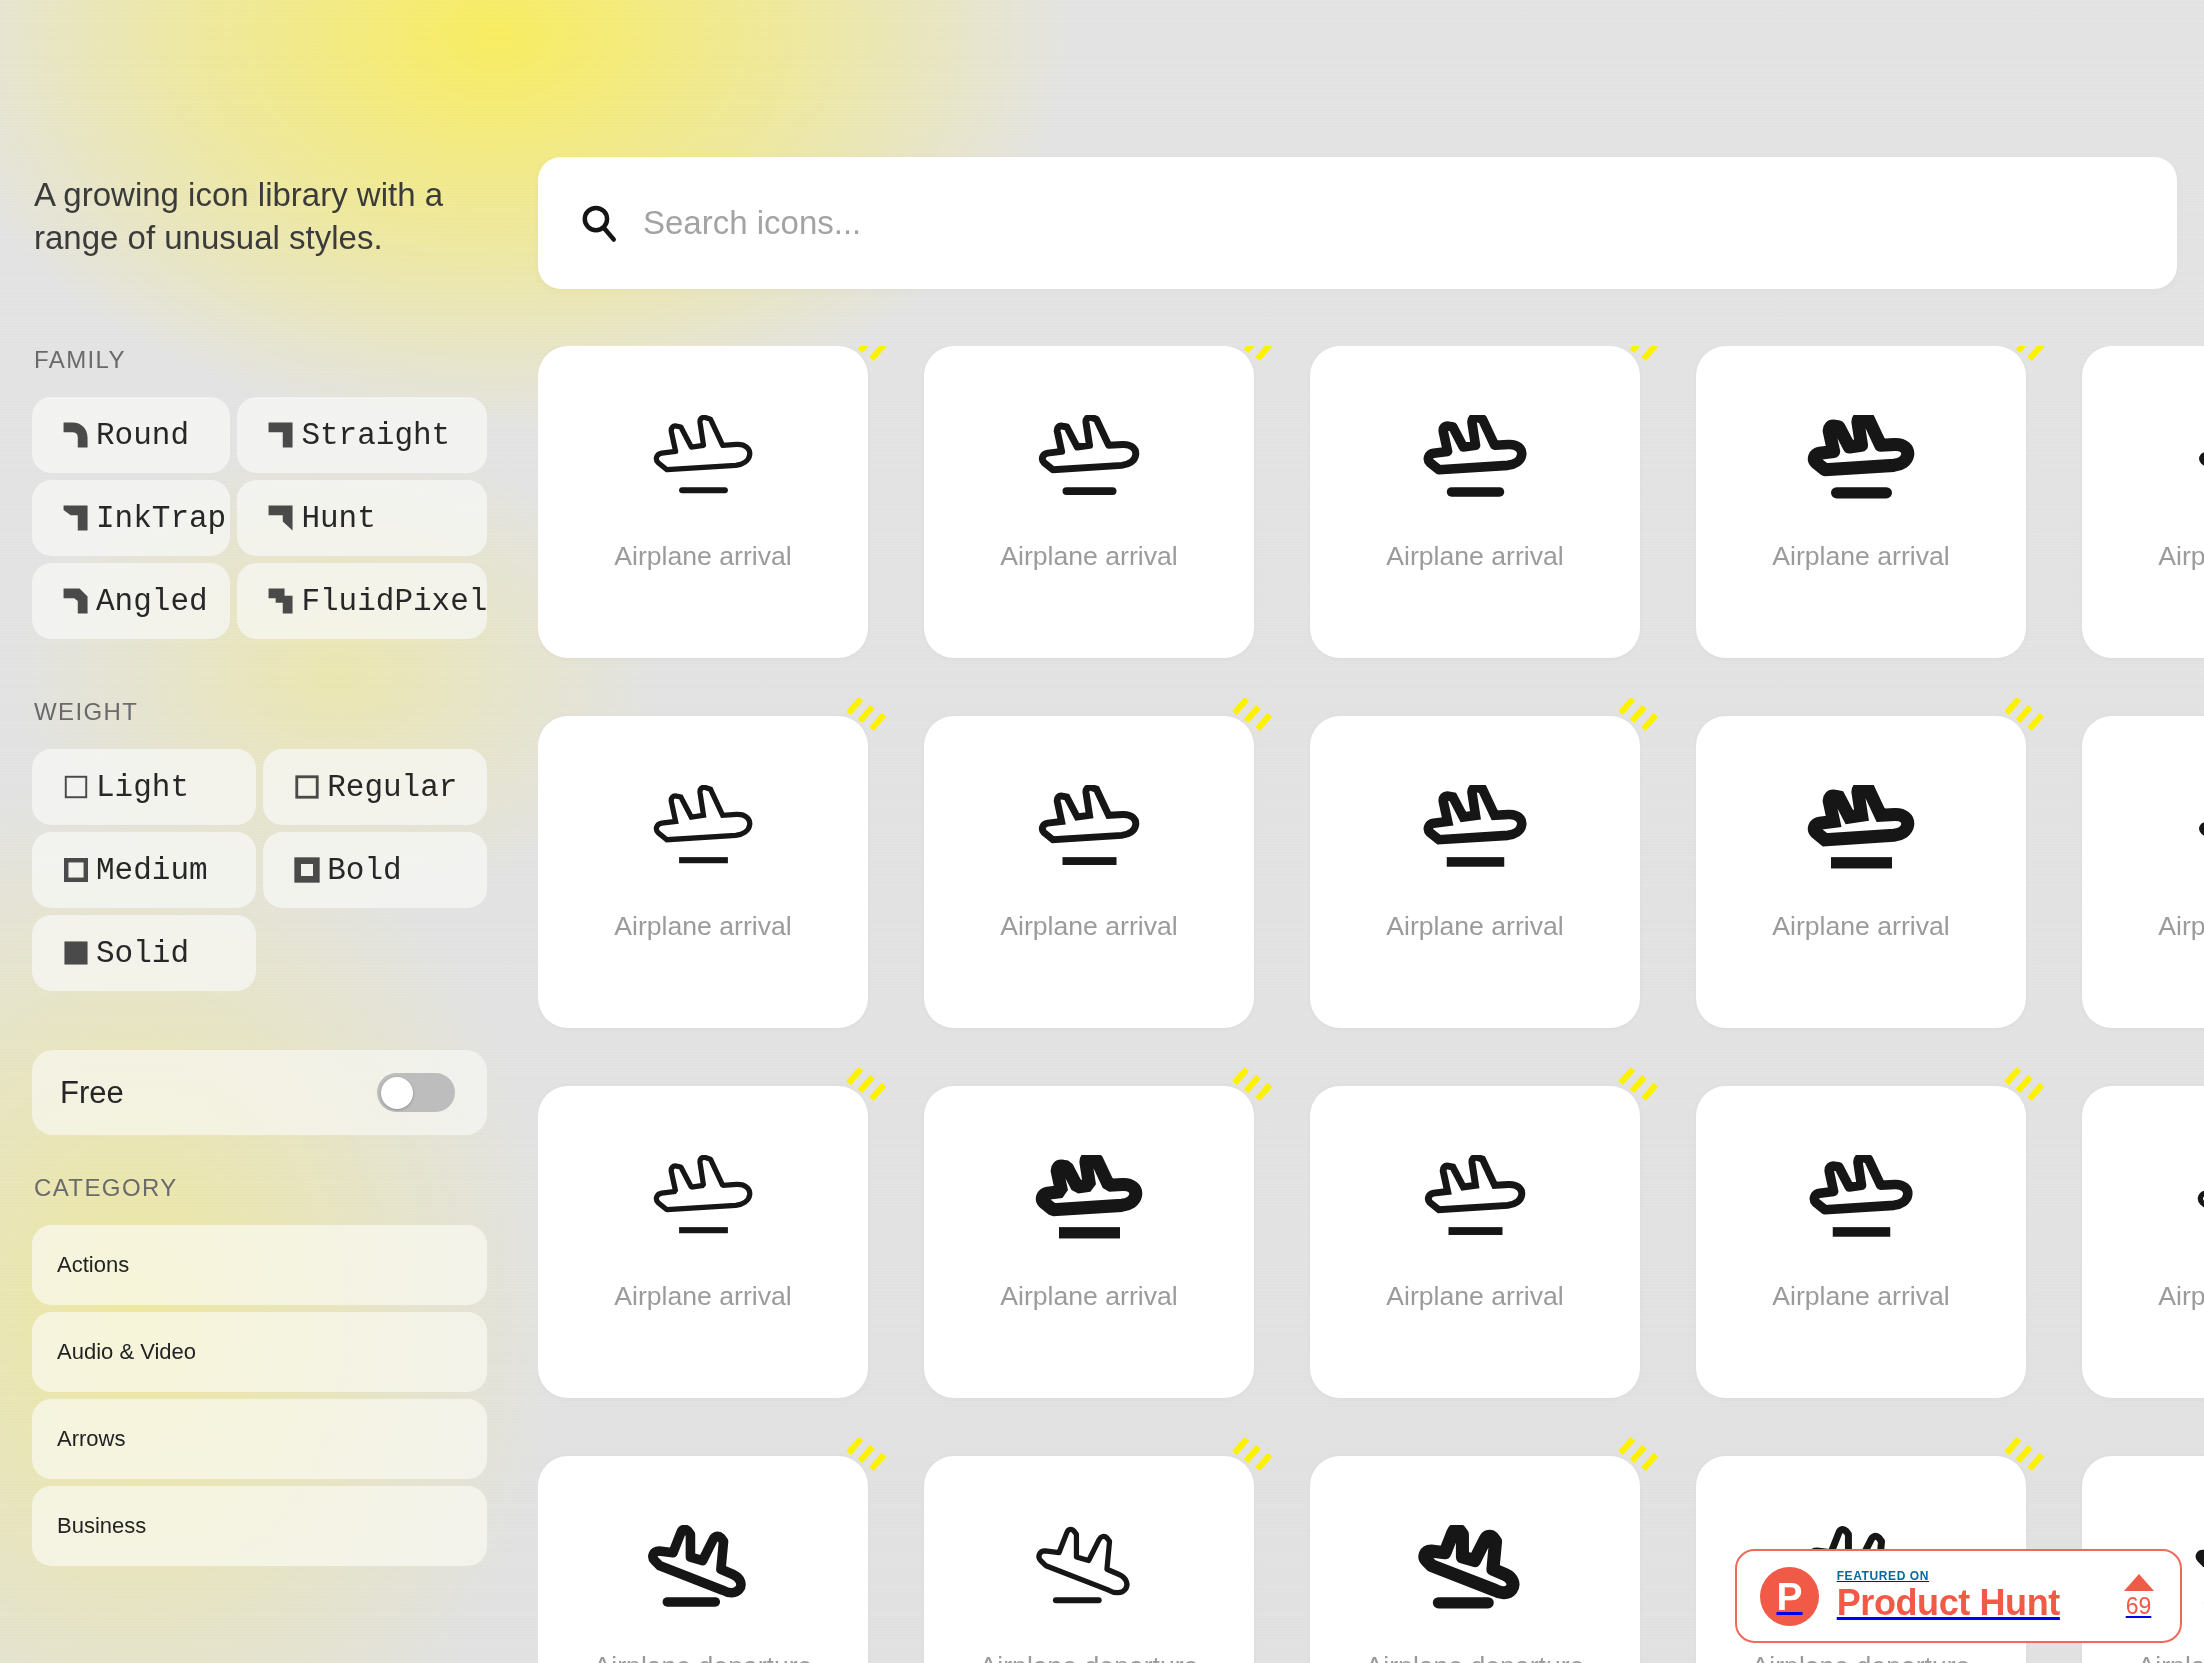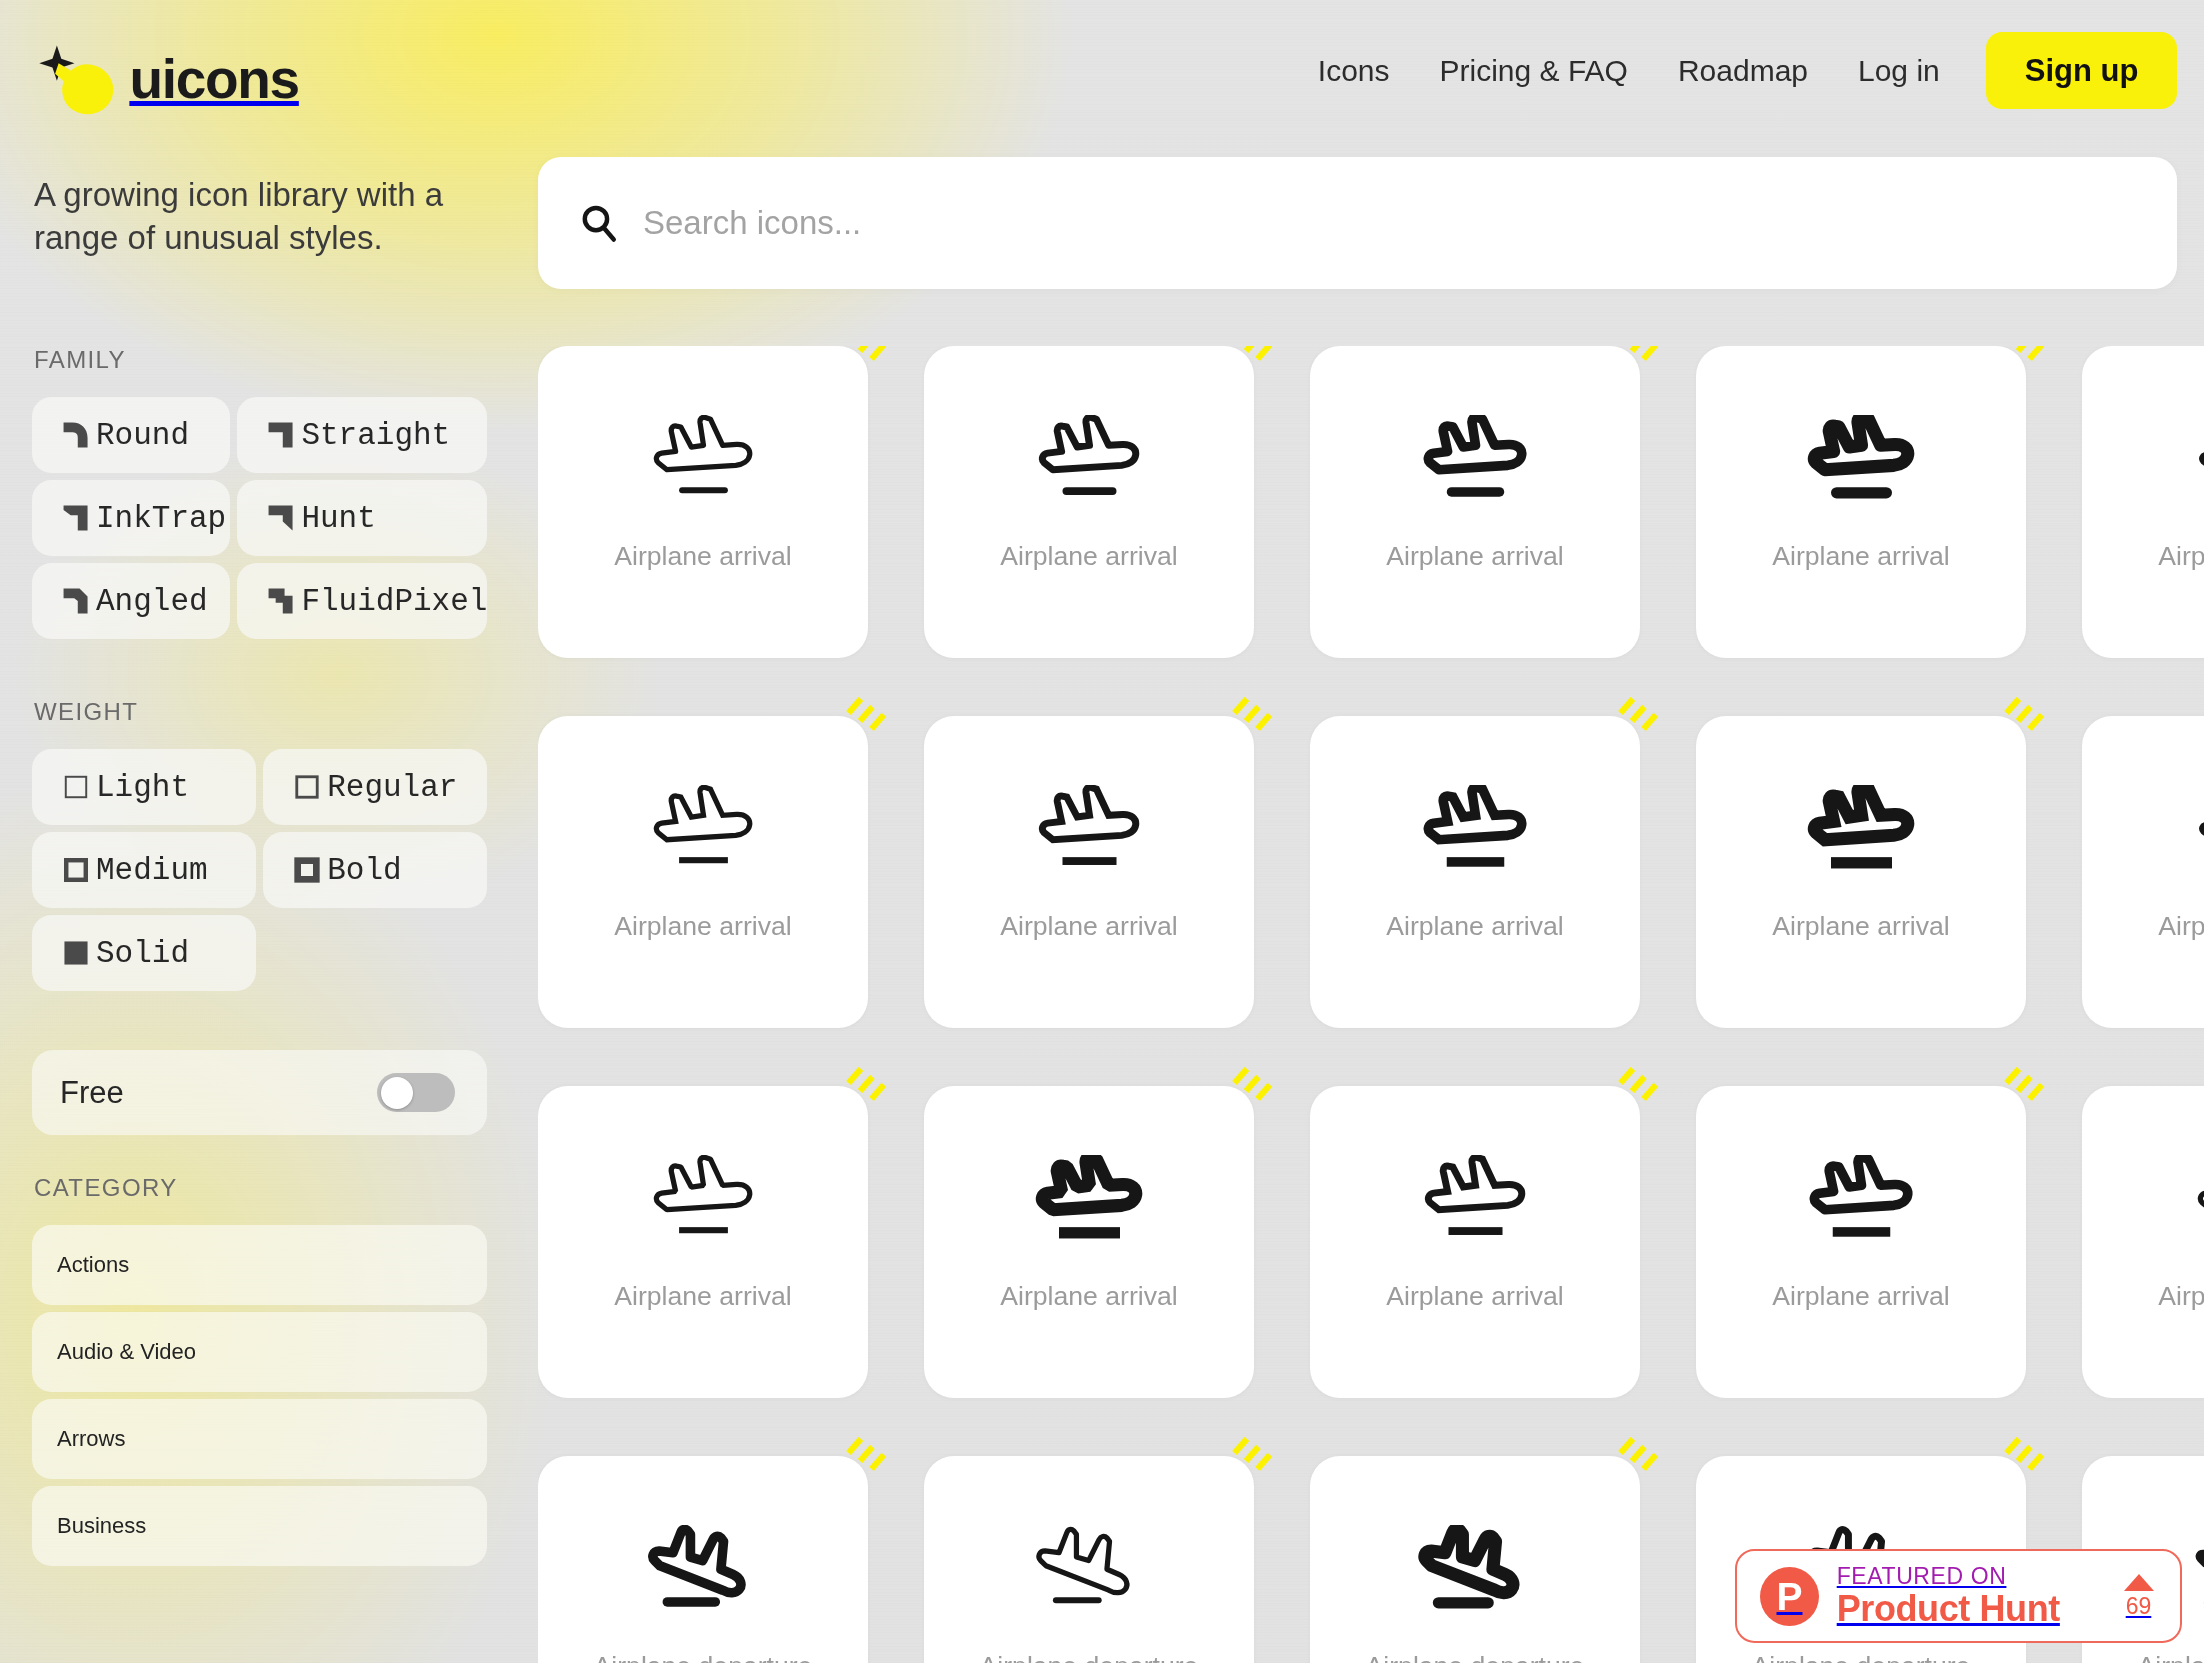--- a/index.html
+++ b/index.html
@@ -207,61 +207,41 @@
   }
   #ph-logo {
     width: 59px; height: 59px; border-radius: 50%;
     background: #f05a46; flex: 0 0 auto;
     display: flex; align-items: center; justify-content: center;
     color: #fff; font-size: 39px; font-weight: 700; line-height: 1;
     font-family: "Liberation Sans", sans-serif;
   }
   #ph-text { display: flex; flex-direction: column; justify-content: center; gap: 1.8px; flex: 1 1 auto; }
   #ph-featured {
-    font-size: 23px; font-weight: 400; color: #a21caf;
+    font-size: 12px; font-weight: 700; color: #0369a1;
     letter-spacing: 0.6px; text-transform: uppercase; line-height: 1;
   }
   #ph-name { font-size: 36px; font-weight: 700; color: #f05a46; line-height: 1.05; letter-spacing: -0.4px; }
   #ph-votes { display: flex; flex-direction: column; align-items: center; gap: 4.4px; flex: 0 0 auto; padding-right: 3.5px; }
   #ph-arrow {
     width: 0; height: 0;
     border-left: 15px solid transparent;
     border-right: 15px solid transparent;
     border-bottom: 17.7px solid #f05a46;
   }
   #ph-count { font-size: 23px; font-weight: 400; color: #f05a46; line-height: 1; }
 </style>
 </head>
 <body>
 
 <div id="bg-glow"></div>
 <div id="bg-noise"></div>
 
 <div id="page">
 
-  <header id="header">
-
-    <a id="brand" href="#">
-      <svg id="logo-mark" viewBox="0 0 96 84">
-        <path d="M55 26 C74 22 92 36 92 54 C92 70 79 82 63 82 C46 82 34 70 34 54 C34 43 42 30 55 26 Z" fill="#faf10a"></path>
-        <path d="M52 30 L44 46 L30 52 L44 58 L52 74 L60 58 L74 52 L60 46 Z" fill="#faf10a" opacity="0"></path>
-        <path d="M28 4 L33 19 L48 24 L33 29 L28 44 L23 29 L8 24 L23 19 Z" fill="#1a1a1a"></path>
-        <path d="M30 24 L56 40 L44 52 L26 36 Z" fill="#faf10a"></path>
-      </svg>
-      <span id="brand-name">uicons</span>
-    </a>
-
-    <nav id="nav">
-      <a class="nav-link" href="#">Icons</a>
-      <a class="nav-link" href="#">Pricing &amp; FAQ</a>
-      <a class="nav-link" href="#">Roadmap</a>
-      <a class="nav-link" href="#">Log in</a>
-      <button id="signup-button">Sign up</button>
-    </nav>
-  </header>
 
   <p id="tagline">A growing icon library with a range of unusual styles.</p>
 
   <div id="search-bar">
     <svg id="search-icon" width="41" height="41" viewBox="0 0 46 46">
       <circle cx="19" cy="18" r="12.5" fill="none" stroke="#151515" stroke-width="5"></circle>
       <line x1="28" y1="28" x2="39" y2="41" stroke="#151515" stroke-width="5" stroke-linecap="round"></line>
     </svg>
     <input id="search-input" type="text" placeholder="Search icons..." style="">
   </div>

